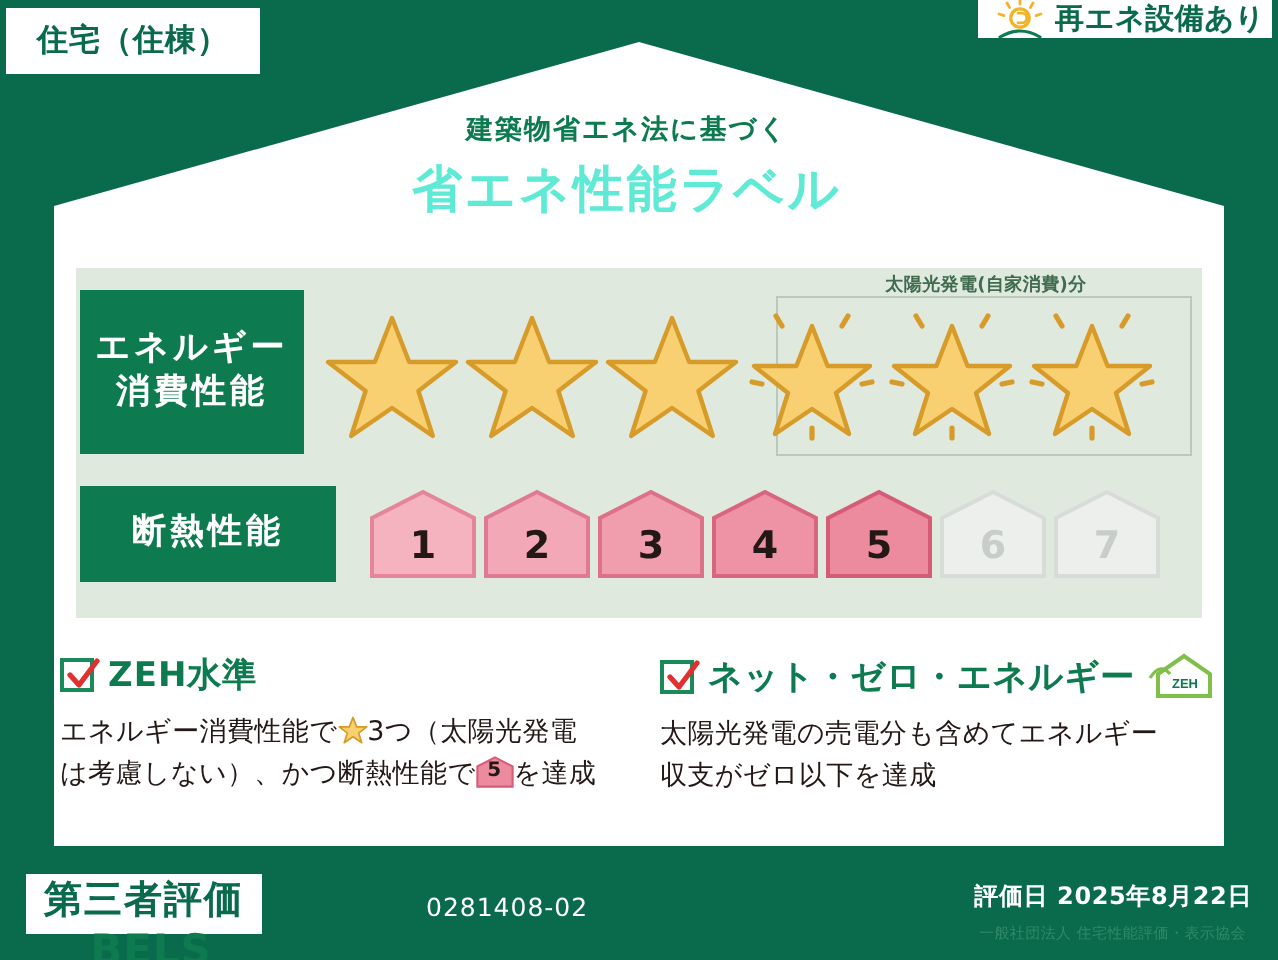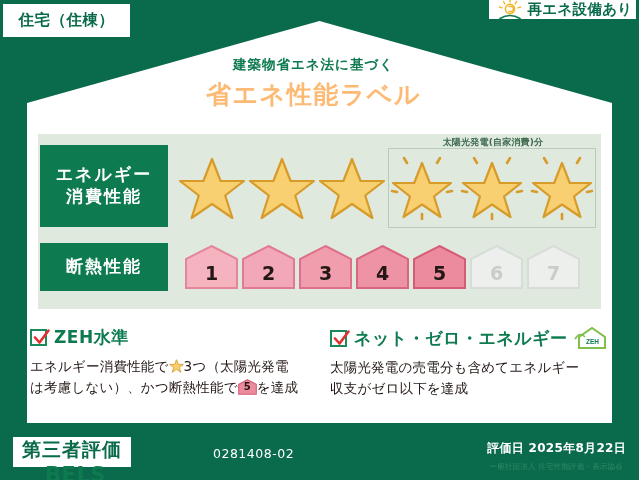--- a/index.html
+++ b/index.html
@@ -31,39 +31,39 @@
   .tag-left span{
     color:#0a6b4c;font-weight:bold;font-size:15.5px;letter-spacing:.5px;
   }
   .tag-right{right:3px;top:0;width:147px;height:19px;gap:5px;padding-left:4px;}
   .tag-right .sun{width:26px;height:24px;flex:0 0 26px;}
   .tag-right .rlabel{color:#0a6b4c;font-weight:bold;font-size:14.5px;letter-spacing:.3px;}
 
   
   .title-wrap{position:absolute;left:0;right:12px;top:56px;text-align:center;}
   .title-sub{color:#0d7a4f;font-size:13.5px;font-weight:bold;letter-spacing:1px;}
-  .title-main{color:#fdba74;font-size:25px;font-weight:bold;letter-spacing:1.5px;margin-top:4px;}
+  .title-main{color:#5eead4;font-size:25px;font-weight:bold;letter-spacing:1.5px;margin-top:4px;}
 
   
   .panel{
     position:absolute;left:38px;top:134px;width:563px;height:175px;
     background:#dfe9de;
   }
 
   
   .row{position:absolute;left:0;display:flex;align-items:center;}
   .row-energy{top:11px;height:82px;width:100%;}
   .row-insul{top:104px;height:58px;width:100%;}
 
   .row-label{
     background:#0d7a50;color:#ffffff;font-weight:bold;
     display:flex;flex-direction:column;align-items:center;justify-content:center;
     line-height:1.28;letter-spacing:2px;
   }
-  .row-energy .row-label{margin-left:2px;width:128px;height:82px;font-size:17px;}
+  .row-energy .row-label{margin-left:2px;width:112px;height:82px;font-size:17px;}
   .row-insul  .row-label{margin-left:2px;width:128px;height:48px;font-size:17px;}
 
   
   .stars{display:flex;align-items:center;gap:2px;margin-left:10px;}
   .star-cell{position:relative;width:68px;height:70px;}
   .star-cell svg{position:absolute;left:0;top:0;width:68px;height:70px;}
 
   
   .solar-note{
     position:absolute;left:347px;top:2px;width:216px;text-align:center;

